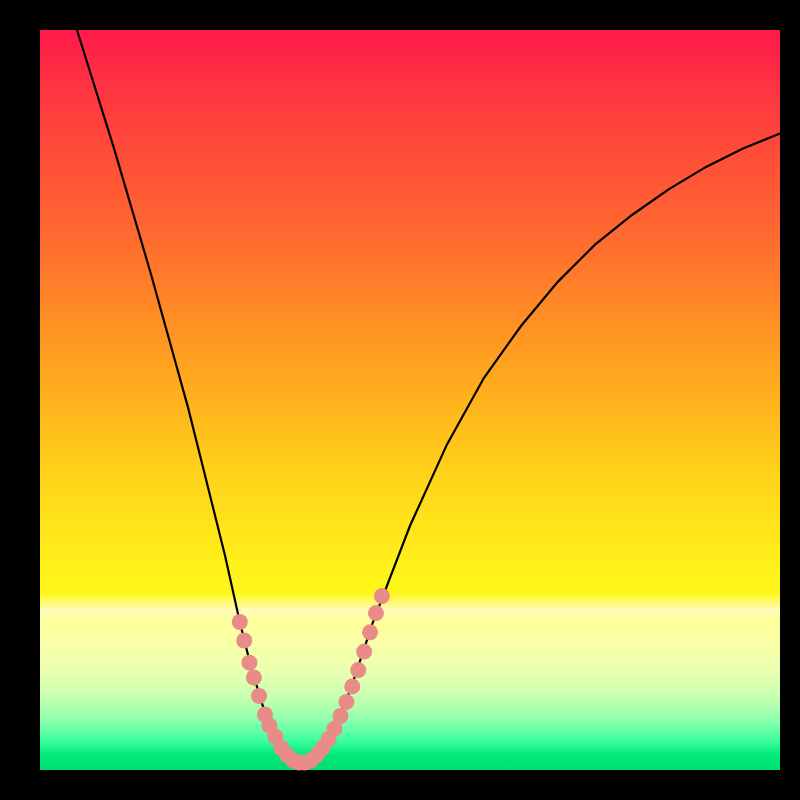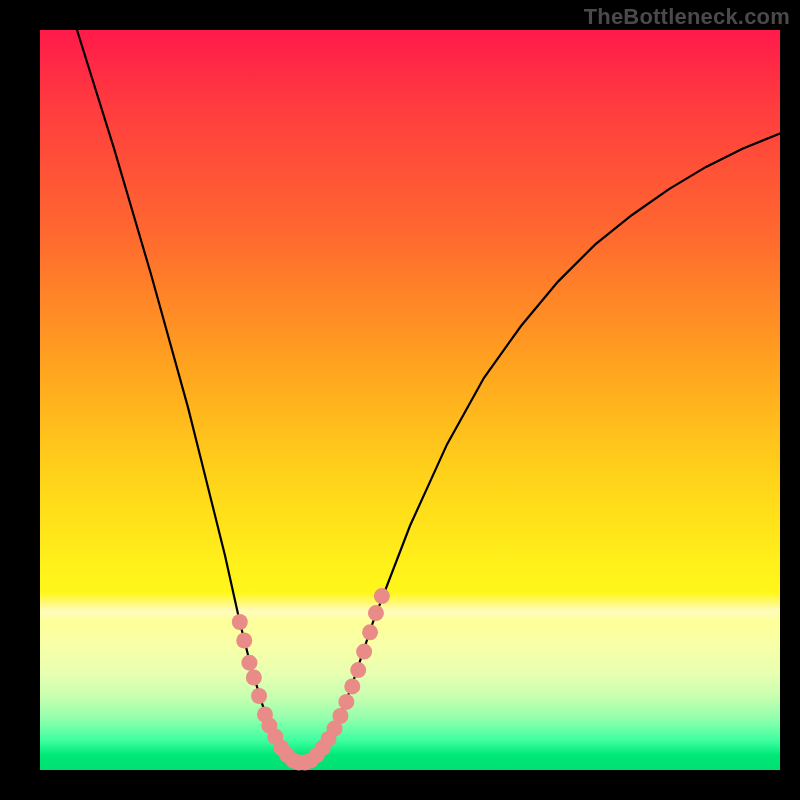--- a/index.html
+++ b/index.html
@@ -59,21 +59,20 @@
     top: 0;
     width: 740px;
     height: 740px;
     overflow: visible;
   }
 </style>
 </head>
 <body>
 
 <div class="frame">
-  <div class="watermark">TheBottleneck.com</div>
 
   <div class="plot-area">
     <svg class="curve" viewBox="0 0 740 740">
       <path id="main-curve" fill="none" stroke="#000" stroke-width="2.2" stroke-linecap="round" d="M37.00 0.00 L74.00 118.40 L111.00 244.20 L148.00 377.40 L162.80 436.60 L185.00 525.40 L199.80 592.00 L210.90 636.40 L222.00 673.40 L229.40 695.60 L236.80 710.40 L244.20 721.50 L251.60 728.90 L259.00 732.60 L266.40 732.60 L273.80 728.90 L281.20 721.50 L288.60 710.40 L296.00 695.60 L310.80 658.60 L333.00 592.00 L370.00 495.80 L407.00 414.40 L444.00 347.80 L481.00 296.00 L518.00 251.60 L555.00 214.60 L592.00 185.00 L629.00 159.10 L666.00 136.90 L703.00 118.40 L740.00 103.60"></path>
       <g id="marker-group">
           <circle cx="199.80" cy="592.00" r="8" fill="#e98b87"></circle>
           <circle cx="204.24" cy="610.50" r="8" fill="#e98b87"></circle>
           <circle cx="209.42" cy="632.70" r="8" fill="#e98b87"></circle>
           <circle cx="213.86" cy="647.50" r="8" fill="#e98b87"></circle>
           <circle cx="219.04" cy="666.00" r="8" fill="#e98b87"></circle>

